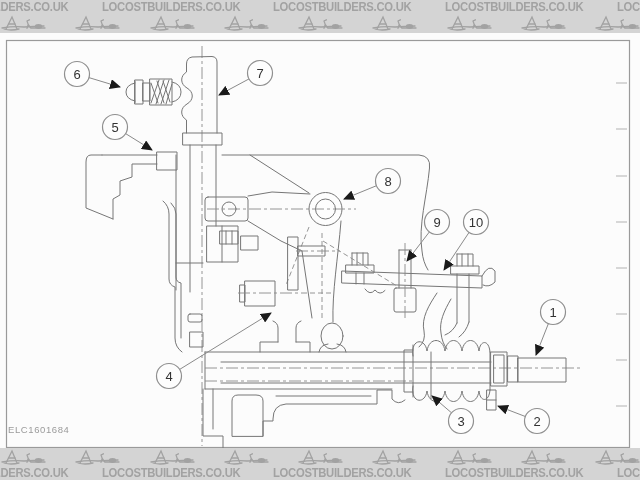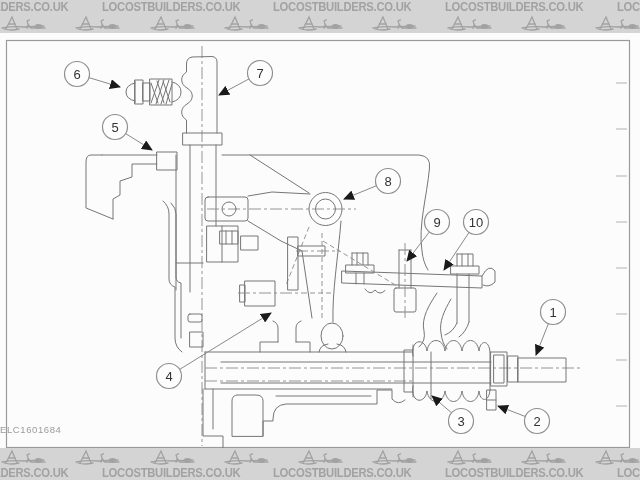--- a/index.html
+++ b/index.html
@@ -20,21 +20,21 @@
   .band.bottom .wm-text-row{margin-top:0;}
   .wm-text-row span{display:inline-block;font-size:12.5px;font-weight:bold;letter-spacing:-0.3px;
         color:var(--wm-ink);transform:scaleX(.9);transform-origin:left center;margin-right:18px;}
   .wm-logo-row{display:flex;align-items:center;justify-content:space-between;height:19px;
         white-space:nowrap;overflow:hidden;}
   .band.bottom .wm-logo-row{height:18px;}
   .wm-logo{width:46px;height:17px;flex:0 0 auto;}
   
   .canvas{position:absolute;left:0;top:33px;width:640px;height:415px;background:#fcfcfc;z-index:1;}
   svg.art{position:absolute;left:0;top:0;z-index:2;}
-  .figure-code{position:absolute;left:0;top:424px;z-index:2;font-size:9.5px;color:#9b9b9b;
+  .figure-code{position:absolute;left:8px;top:424px;z-index:2;font-size:9.5px;color:#9b9b9b;
         letter-spacing:0.6px;font-family:"Liberation Sans",sans-serif;}
   
   .ln{fill:none;stroke:var(--ink);stroke-width:1;stroke-linejoin:round;stroke-linecap:round;}
   .lnf{fill:#fdfdfd;stroke:var(--ink);stroke-width:1;stroke-linejoin:round;}
   .cl{fill:none;stroke:#8a8a8a;stroke-width:0.9;stroke-dasharray:12 3 3 3;}
   .hid{fill:none;stroke:#8a8a8a;stroke-width:0.9;stroke-dasharray:5 3;}
   .frame{fill:none;stroke:var(--frame);stroke-width:1.2;}
   .tick{stroke:#b2b2b2;stroke-width:1;}
   .callout-line{stroke:#8a8a8a;stroke-width:1;fill:none;}
   .callout-circle{fill:#fdfdfd;stroke:#8f8f8f;stroke-width:1.2;}

